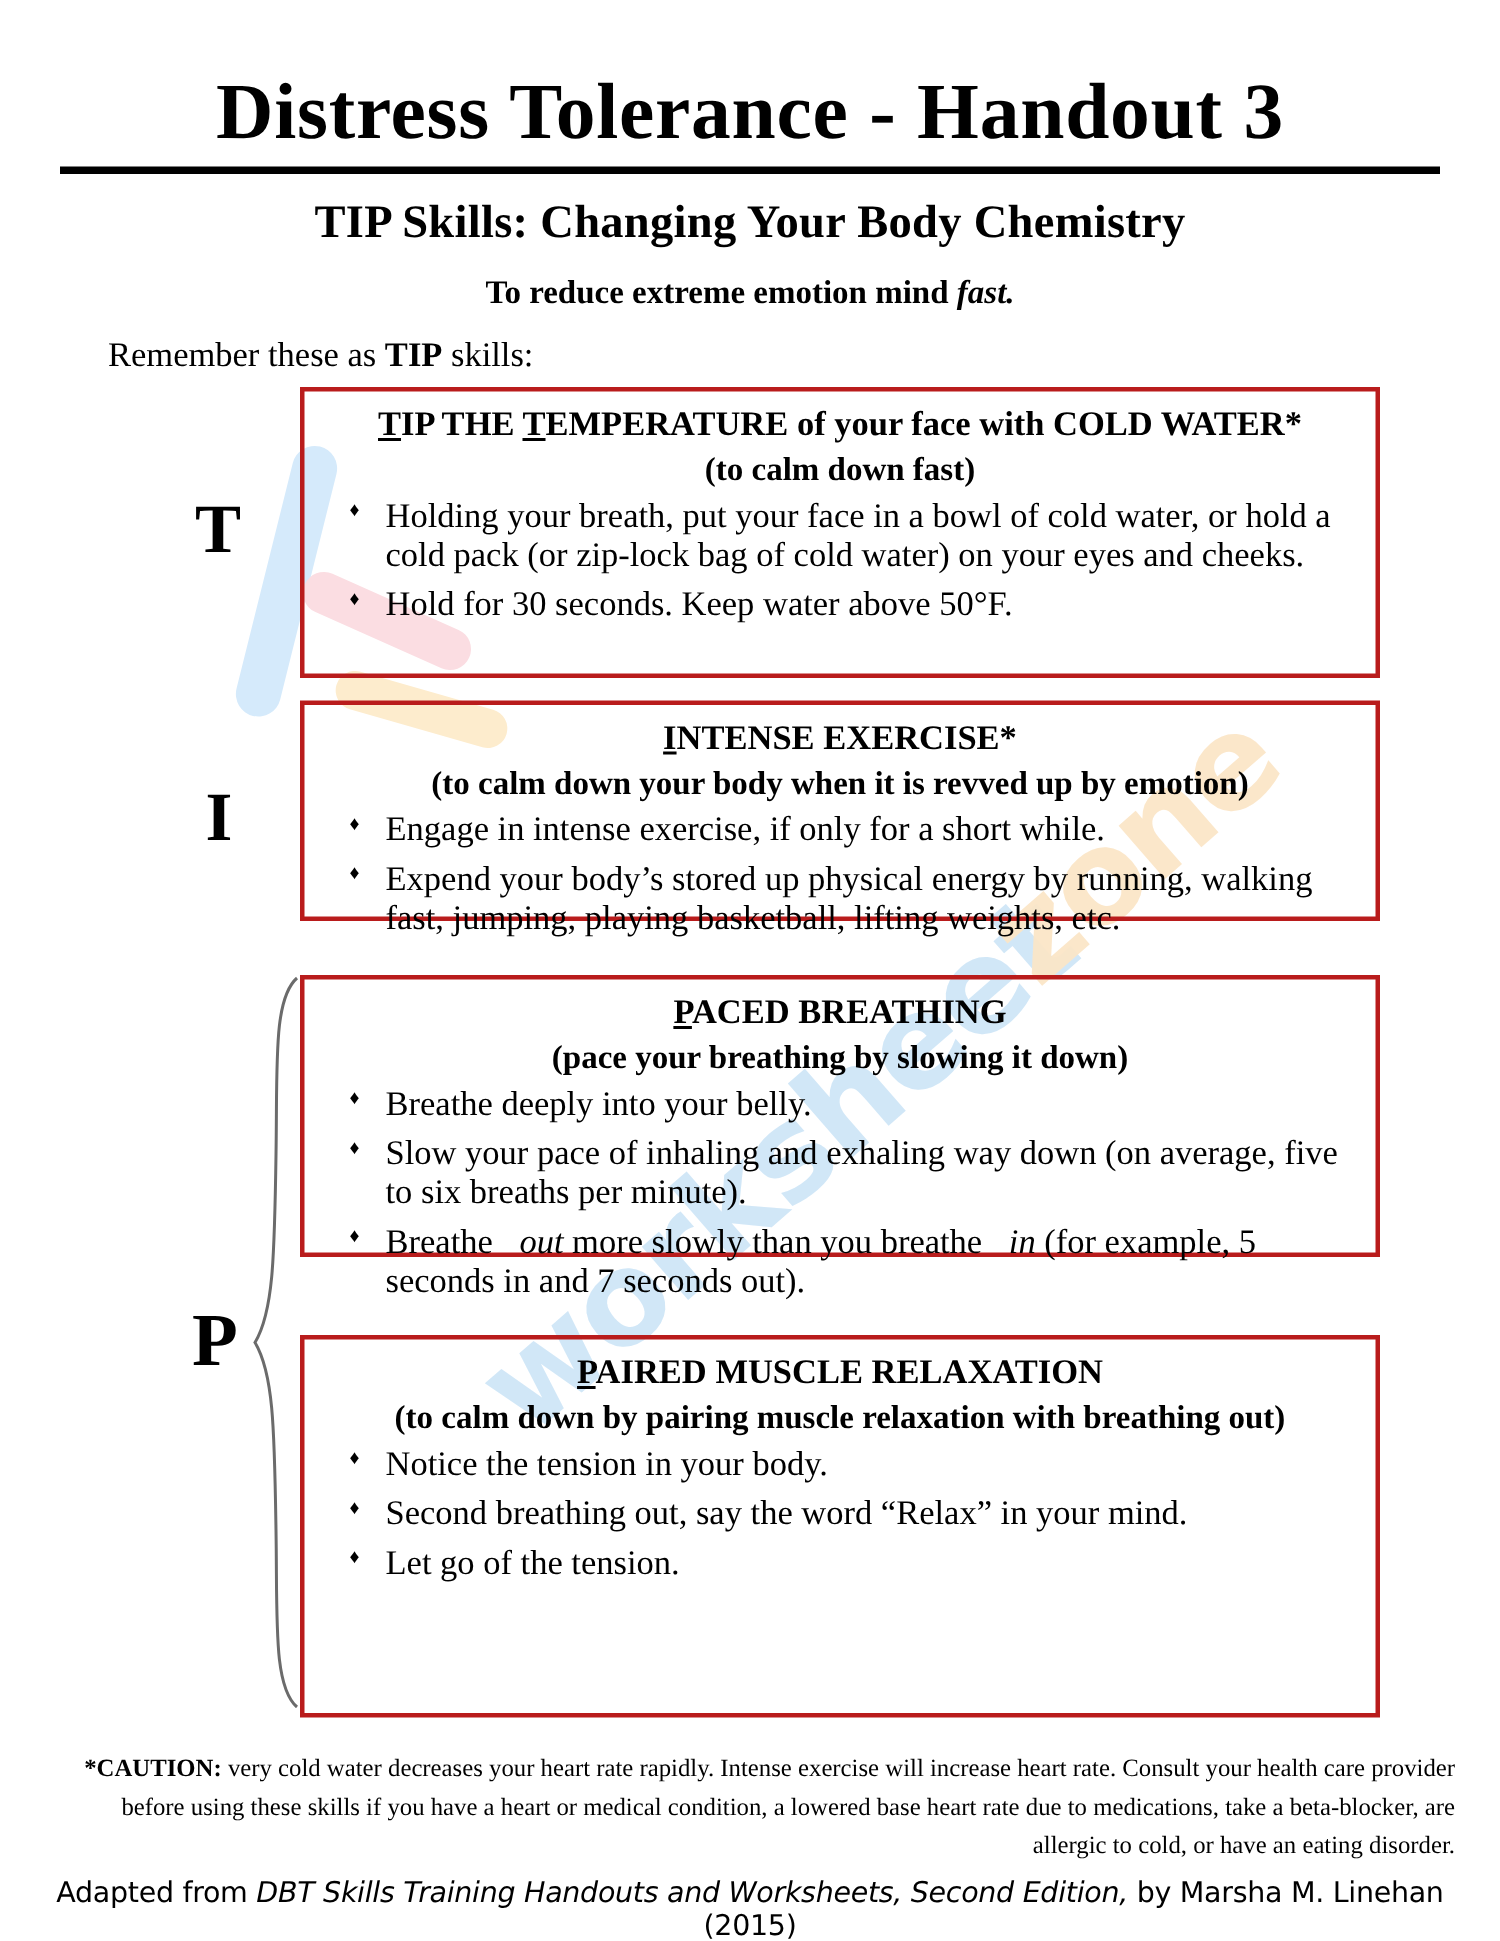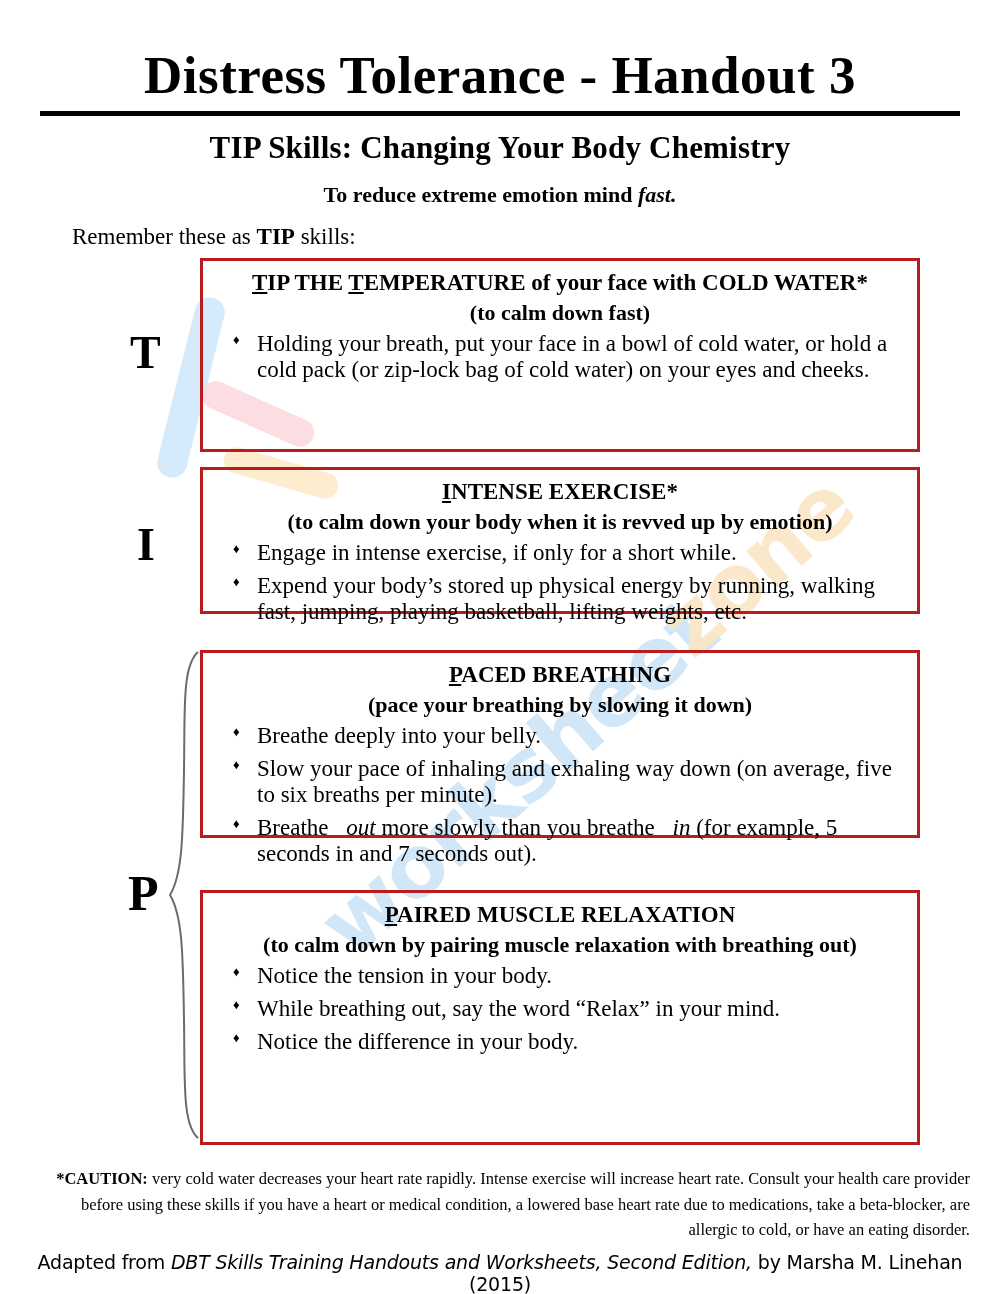--- a/index.html
+++ b/index.html
@@ -234,20 +234,21 @@
 
   <div class="skills">
 
     <div class="skill-row" style="top:0px;">
       <div class="skill-letter" style="left:130px; top:72px;">T</div>
       <div class="skill-box" style="top:0px; height:194px;">
         <div class="box-head"><u>T</u>IP THE <u>T</u>EMPERATURE of your face with COLD WATER*</div>
         <div class="box-sub">(to calm down fast)</div>
         <ul class="box-list">
           <li>Holding your breath, put your face in a bowl of cold water, or hold a cold pack (or zip-lock bag of cold water) on your eyes and cheeks.</li>
+          <li>Hold for 30 seconds.  Keep water above 50°F.</li>
         </ul>
       </div>
     </div>
 
     <div class="skill-row" style="top:209px;">
       <div class="skill-letter" style="left:137px; top:55px;">I</div>
       <div class="skill-box" style="top:0px; height:147px;">
         <div class="box-head"><u>I</u>NTENSE EXERCISE*</div>
         <div class="box-sub">(to calm down your body when it is revved up by emotion)</div>
         <ul class="box-list">
@@ -271,22 +272,22 @@
           <li>Breathe deeply into your belly.</li>
           <li>Slow your pace of inhaling and exhaling way down (on average, five to six breaths per minute).</li>
           <li>Breathe <i>out</i> more slowly than you breathe <i>in</i> (for example, 5 seconds in and 7 seconds out).</li>
         </ul>
       </div>
       <div class="skill-box" style="top:240px; height:255px;">
         <div class="box-head"><u>P</u>AIRED MUSCLE RELAXATION</div>
         <div class="box-sub">(to calm down by pairing muscle relaxation with breathing out)</div>
         <ul class="box-list">
           <li>Notice the tension in your body.</li>
-          <li>While breathing out, say the word “Relax” in your mind.</li>
-          <li>Notice the difference in your body.</li>
+          <li>Second breathing out, say the word “Relax” in your mind.</li>
+          <li>Let go of the tension.</li>
         </ul>
       </div>
     </div>
 
   </div>
 
   <div class="footer">
     <div class="caution">
       <b>*CAUTION:</b><span> very cold water decreases your heart rate rapidly.  Intense exercise will increase heart rate.  Consult your health care provider before using these skills if you have a heart or medical condition, a lowered base heart rate due to medications, take a beta-blocker, are allergic to cold, or have an eating disorder.</span>
     </div>

